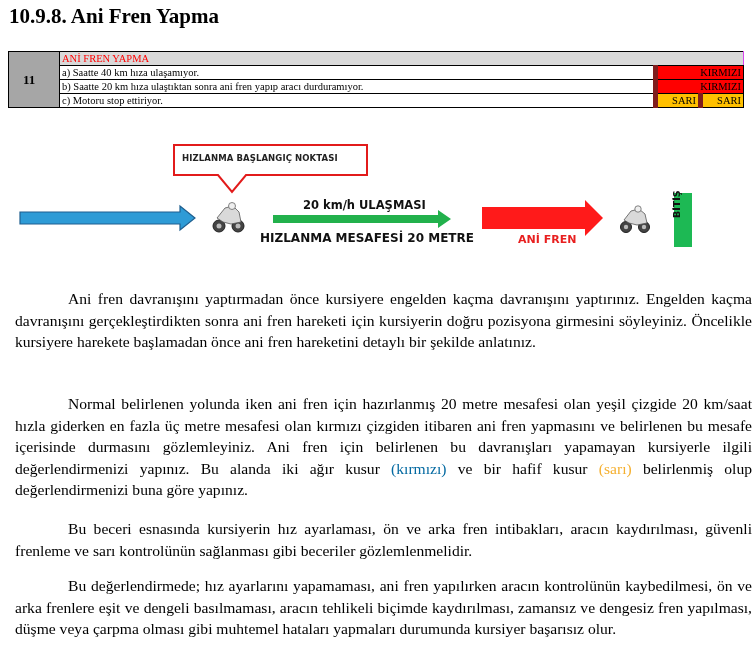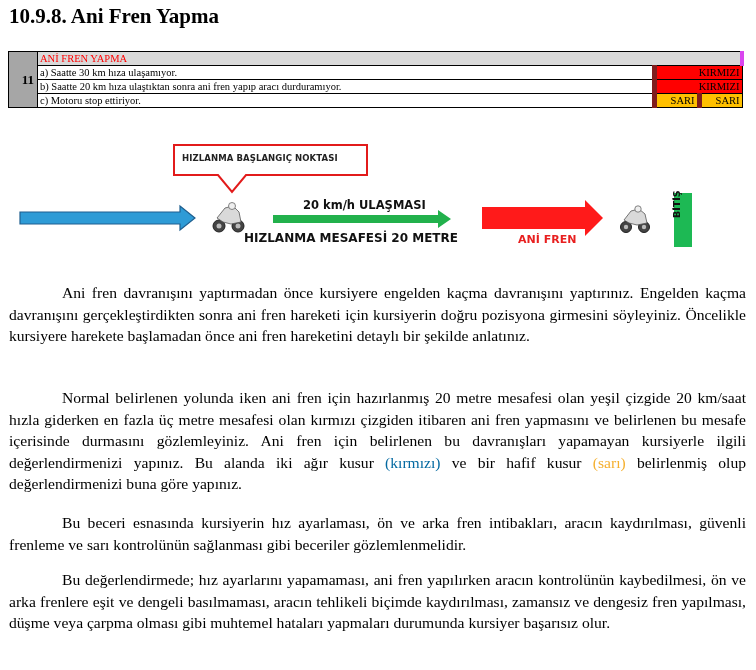--- a/index.html
+++ b/index.html
@@ -5,62 +5,62 @@
   html, body { margin: 0; padding: 0; background: #ffffff; }
   body { width: 756px; height: 670px; position: relative; overflow: hidden;
          font-family: "Liberation Serif", "DejaVu Serif", serif; color: #000; }
 
   .heading { position: absolute; left: 9px; top: 4px; font-size: 21px; font-weight: bold; }
 
   
   .crit { position: absolute; left: 8px; top: 51px; width: 736px; border-collapse: collapse;
           font-size: 10.5px; line-height: 13px; }
   .crit td { border: 1px solid #000; padding: 0 2px; height: 12px; white-space: nowrap; }
-  .crit .num { width: 22px; background: #a6a6a6; text-align: right; font-weight: bold; font-size: 13px; padding: 3px; }
-  .crit .title-row td.t { background: #d9d9d9; color: #ff0000; border-right: 4px solid #d946ef; }
+  .crit .num { width: 22px; background: #a6a6a6; text-align: left; font-weight: bold; font-size: 13px; padding: 14px; }
+  .crit .title-row td.t { background: #d9d9d9; color: #ff0000; border-right: 1px solid #d946ef; }
   .crit .item { border-right: none; }
   .crit .badge { text-align: right; padding: 0 2px; border-left: 5px solid #7f1d1d; }
   .crit .red { background: #ff0000; color: #000; width: 64px; }
   .crit .yel { background: #ffc000; color: #000; width: 30px; padding-left: 8px; }
 
   
   .diagram { position: absolute; left: 0; top: 140px; width: 626px; height: 120px; }
   .diagram svg { position: absolute; left: 0; top: 0; }
   .dlabel { position: absolute; font-family: "DejaVu Sans", "Liberation Sans", sans-serif;
             font-weight: bold; white-space: nowrap; }
   .callout-text { left: 182px; top: 13px; font-size: 8.5px; color: #222; letter-spacing: 0.1px; }
   .speed-text { left: 303px; top: 58px; font-size: 11.5px; color: #111; }
-  .dist-text { left: 244px; top: 91px; font-size: 12px; color: #111; text-align: right; }
+  .dist-text { left: 260px; top: 91px; font-size: 12px; color: #111; text-align: right; }
   .brake-text { left: 510px; top: 93px; font-size: 11px; color: #e81f1f; margin-left: 8px; }
   .finish-text { left: 671px; top: 78px; font-size: 9.5px; color: #111; transform: rotate(-90deg);
                  transform-origin: left top; }
 
   
   .para { position: absolute; left: 9px; width: 737px; font-size: 15.6px; line-height: 21.5px;
-          text-align: justify; text-indent: 53px; margin: 0; }
+          text-align: justify; text-indent: 53px; margin: 6px; }
   .p1 { top: 282px; }
   .p2 { top: 387px; }
   .p3 { top: 512px; }
   .p4 { top: 569px; }
   .red-word { color: #0369a1; }
   .yel-word { color: #f5b030; }
 </style>
 </head>
 <body>
 
 <div class="heading">10.9.8. Ani Fren Yapma</div>
 
 <table class="crit">
   <tbody>
       <tr class="title-row">
     <td class="num" rowspan="4">11</td>
     <td class="t" colspan="3">ANİ FREN YAPMA</td>
   </tr>
   <tr>
-    <td class="item">a) Saatte 30 km hıza ulaşamıyor.</td>
+    <td class="item">a) Saatte 40 km hıza ulaşamıyor.</td>
     <td class="badge red" colspan="2">KIRMIZI</td>
   </tr>
   <tr>
     <td class="item">b) Saatte 20 km hıza ulaştıktan sonra ani fren yapıp aracı durduramıyor.</td>
     <td class="badge red" colspan="2">KIRMIZI</td>
   </tr>
   <tr>
     <td class="item">c) Motoru stop ettiriyor.</td>
     <td class="badge yel">SARI</td>
     <td class="badge yel">SARI</td>

